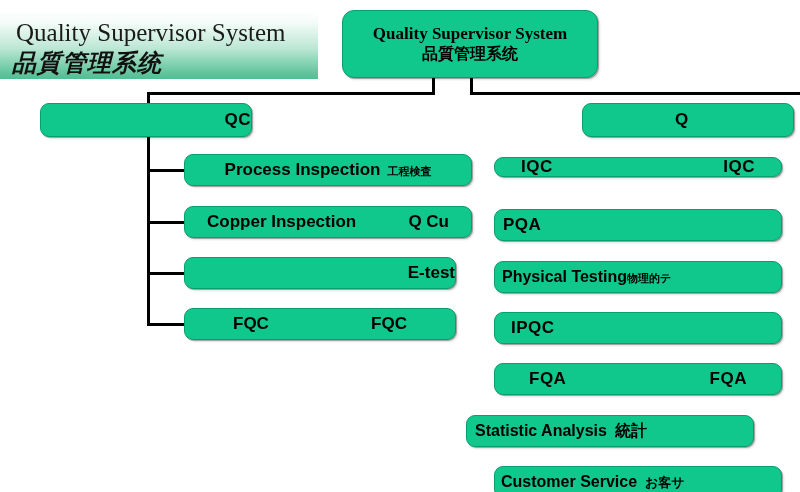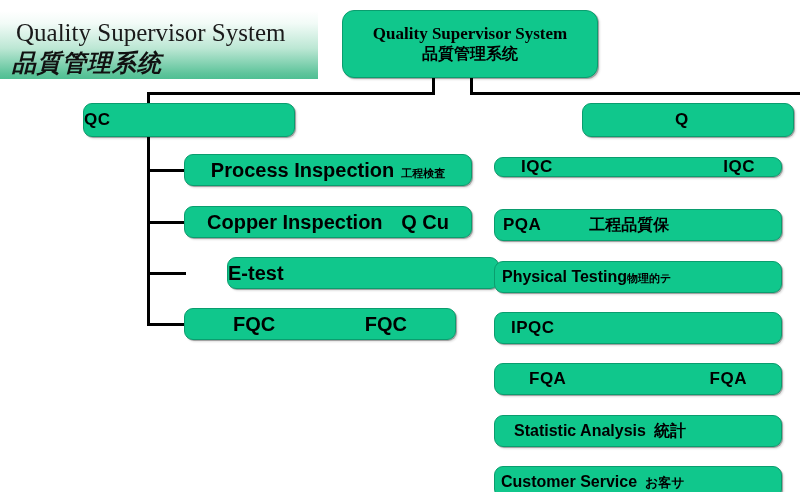--- a/index.html
+++ b/index.html
@@ -92,31 +92,31 @@
     letter-spacing: 0px;
   }
   #node-root .lbl-zh {
     font-family: "DejaVu Sans", sans-serif;
     font-weight: bold;
     font-size: 16px;
     line-height: 21px;
   }
 
   
-  .node.centered { justify-content: flex-start; margin-left: 43px; }
+  .node.centered { justify-content: flex-end; }
   .node .row {
     display: flex;
     align-items: baseline;
     width: 100%;
     white-space: nowrap;
   }
   .node .en {
     font-family: "Liberation Sans", sans-serif;
     font-weight: bold;
-    font-size: 20px;
+    font-size: 17px;
   }
   .node .zh {
     font-family: "DejaVu Sans", sans-serif;
     font-weight: bold;
     font-size: 11px;
   }
   .node .qc-big {
     font-family: "Liberation Sans", sans-serif;
     font-weight: bold;
     font-size: 17px;
@@ -189,21 +189,20 @@
 <div class="node" style="left:494px; top:157px; width:288px; height:20px; padding:0 26px;">
   <div class="row" style="justify-content:space-between;">
     <span class="qc-big">IQC</span>
     <span class="qc-big">IQC</span>
   </div>
 </div>
 
 <div class="node" style="left:494px; top:209px; width:288px; height:32px; padding:12px 8px;">
   <div class="row" style="gap:48px;">
     <span class="qc-big">PQA</span>
-    <span class="zh" style="font-size:16px;">工程品質保</span>
   </div>
 </div>
 
 <div class="node" style="left:494px; top:261px; width:288px; height:32px; padding:0 7px;">
   <div class="row" style="gap:0px;">
     <span class="en" style="font-size:16px;">Physical Testing</span>
     <span class="zh">物理的テ</span>
   </div>
 </div>
 
@@ -211,21 +210,21 @@
   <span class="qc-big">IPQC</span>
 </div>
 
 <div class="node" style="left:494px; top:363px; width:288px; height:32px; padding:0 34px;">
   <div class="row" style="justify-content:space-between;">
     <span class="qc-big">FQA</span>
     <span class="qc-big">FQA</span>
   </div>
 </div>
 
-<div class="node" style="left:494px; top:415px; width:288px; height:32px; padding:0 19px;">
+<div class="node" style="left:466px; top:415px; width:288px; height:32px; padding:0 8px;">
   <div class="row" style="gap:8px;">
     <span class="en" style="font-size:16px;">Statistic Analysis</span>
     <span class="zh" style="font-size:16px;">統計</span>
   </div>
 </div>
 
 <div class="node" style="left:494px; top:466px; width:288px; height:32px; padding:0 6px;">
   <div class="row" style="gap:8px;">
     <span class="en" style="font-size:16px;">Customer Service</span>
     <span class="zh" style="font-size:13px;">お客サ</span>

